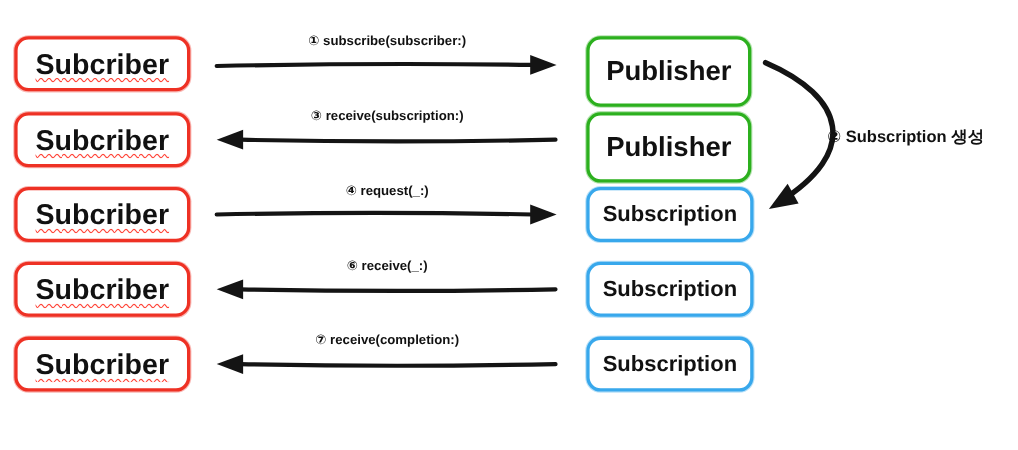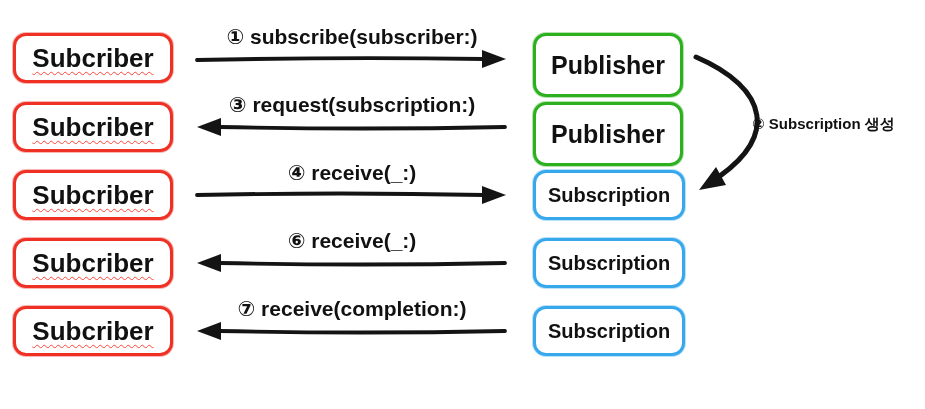--- a/index.html
+++ b/index.html
@@ -24,21 +24,21 @@
   .box.blue{ left:533px; width:152px; height:50px; border:3.5px solid var(--blue);
              box-shadow:0 0 0 1px rgba(56,168,236,.35); font-size:20px;}
   .r1{top:33px}.r2{top:102px}.r3{top:170px}.r4{top:238px}.r5{top:306px}
   .squiggle{
     text-decoration-line:underline; text-decoration-style:wavy;
     text-decoration-color:var(--squiggle); text-decoration-thickness:1px;
     text-underline-offset:4px;
   }
   .arrow-label{
     position:absolute; left:197px; width:310px; text-align:center;
-    font-size:21px; font-weight:700; color:var(--text); line-height:18px;
+    font-size:12px; font-weight:700; color:var(--text); line-height:18px;
     white-space:nowrap;
   }
   .al1{top:28px}.al2{top:96px}.al3{top:164px}.al4{top:232px}.al5{top:300px}
   .annotation{
     position:absolute; font-size:15px; font-weight:700; color:var(--text);
     white-space:nowrap;
     text-align:center;
   }
   .anno-create{left:752px; top:115px;}
   .anno-collect{left:687px; top:253px;}
@@ -95,20 +95,20 @@
       <span>Subscription</span>
     </div>
   <div class="box blue r4">
       <span>Subscription</span>
     </div>
   <div class="box blue r5">
       <span>Subscription</span>
     </div>
 
   <div class="arrow-label al1">① subscribe(subscriber:)</div>
-  <div class="arrow-label al2">③ request(subscription:)</div>
-  <div class="arrow-label al3">④ receive(_:)</div>
+  <div class="arrow-label al2">③ receive(subscription:)</div>
+  <div class="arrow-label al3">④ request(_:)</div>
   <div class="arrow-label al4">⑥ receive(_:)</div>
   <div class="arrow-label al5">⑦ receive(completion:)</div>
 
   <div class="annotation anno-create">② Subscription 생성</div>
 
 </div>
 
 </body></html>

